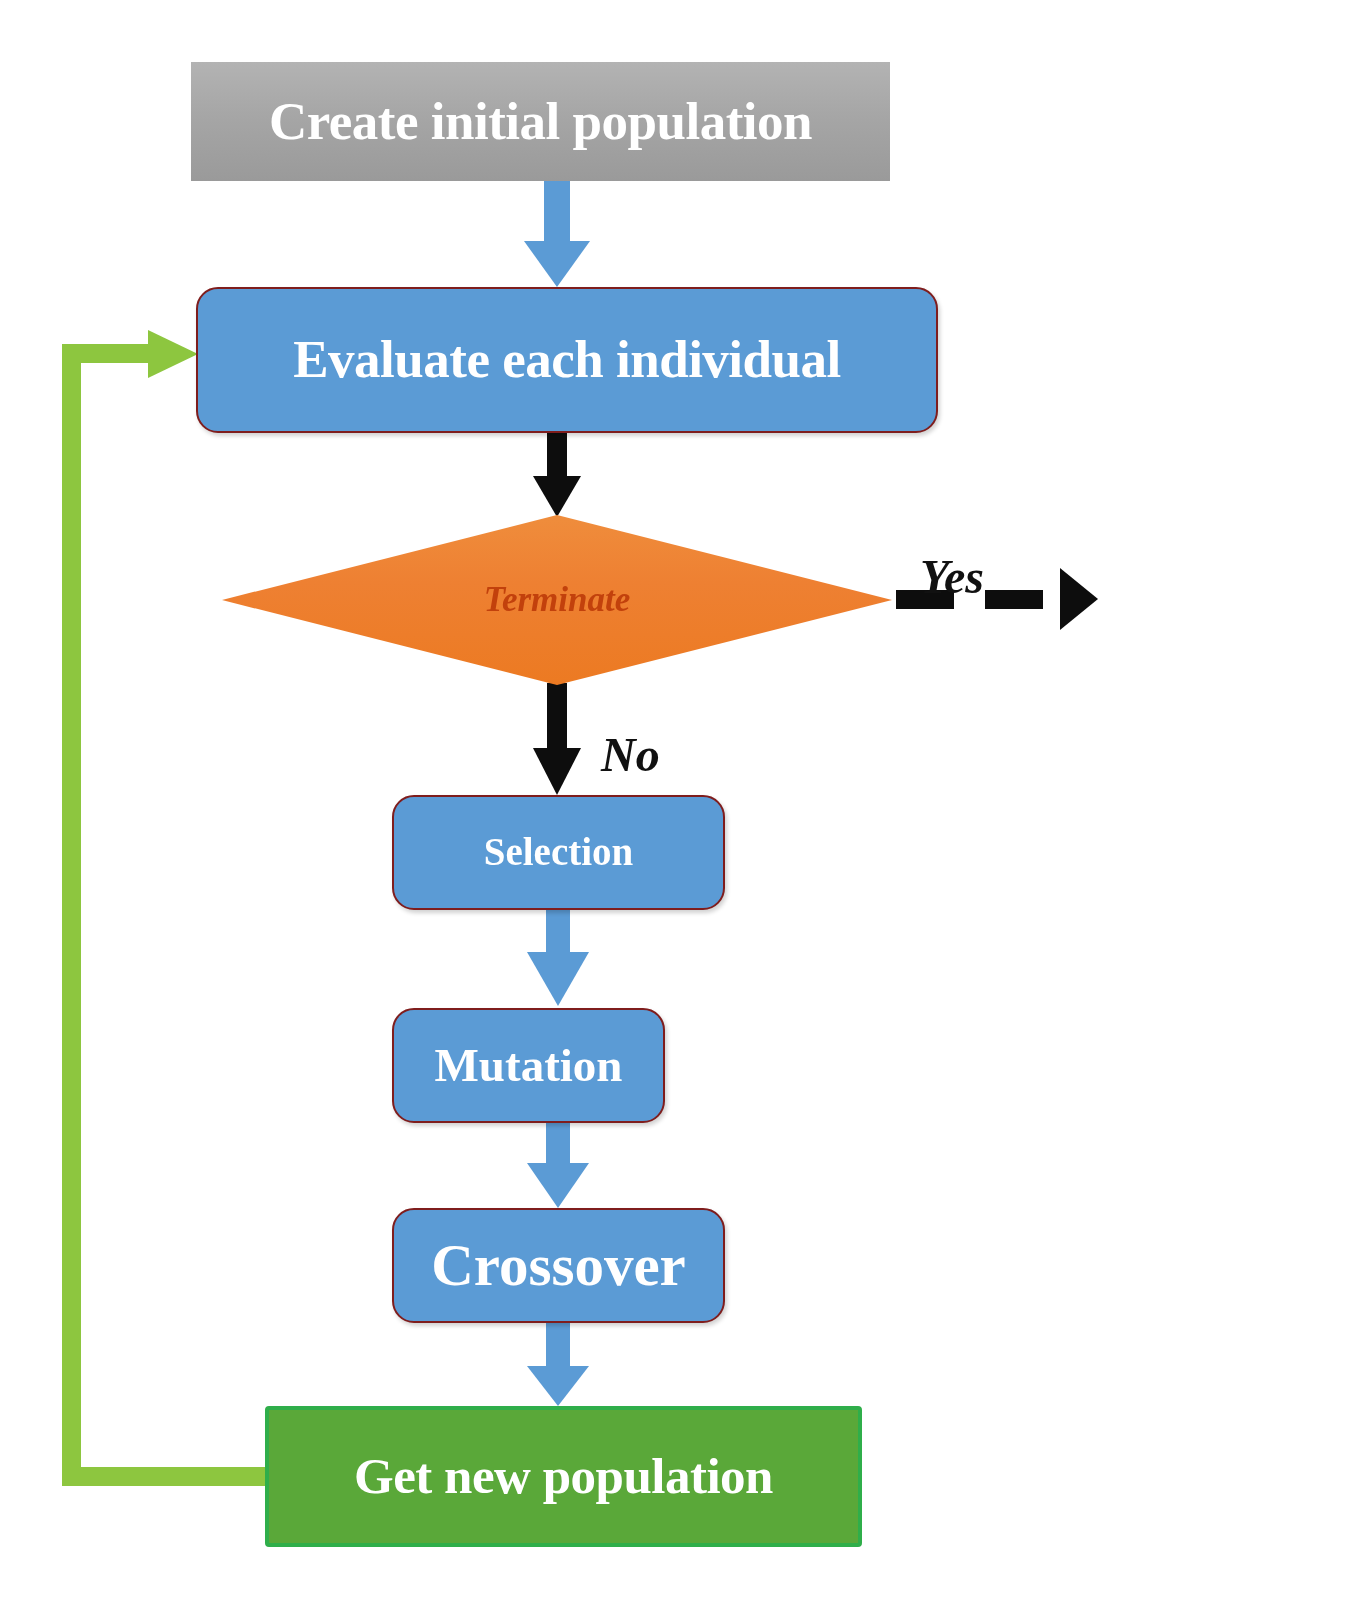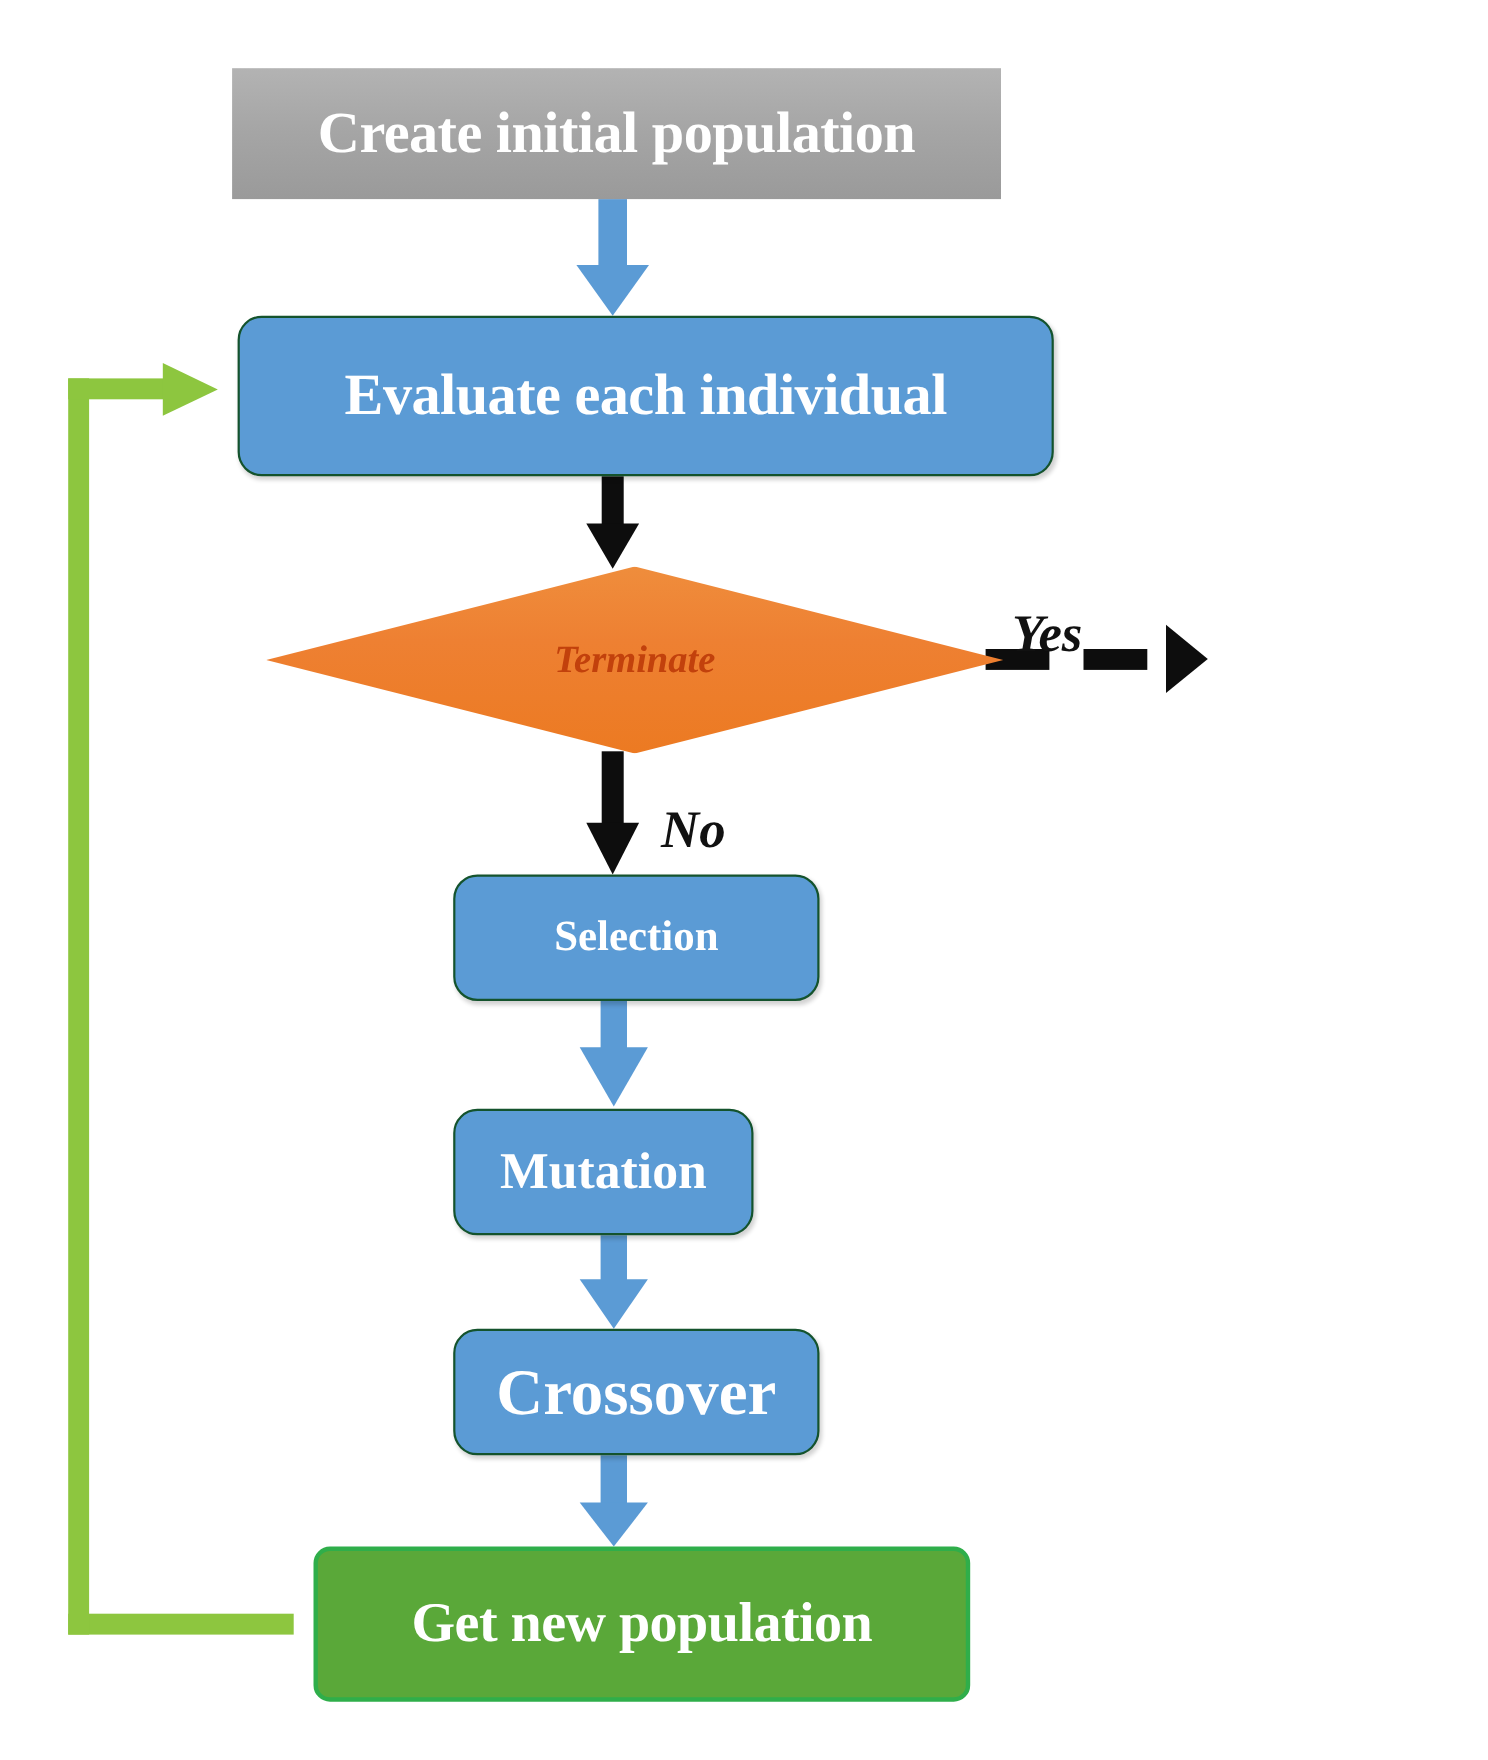--- a/index.html
+++ b/index.html
@@ -24,39 +24,38 @@
   }
   .node {
     position: absolute;
     display: flex;
     align-items: center;
     justify-content: center;
     box-sizing: border-box;
     color: #ffffff;
     text-align: center;
     line-height: 1.05;
-    margin-left: 20px;
   }
 
   
   #node-create {
     left: 191px;
     top: 62px;
     width: 699px;
     height: 119px;
     background: linear-gradient(to bottom, #b3b3b3 0%, #a6a6a6 45%, #9a9a9a 100%);
     font-size: 53px;
     font-weight: bold;
     letter-spacing: -0.5px;
   }
 
   
   .blue-box {
     background: #5b9bd5;
-    border: 2px solid #14532d;
+    border: 2px solid #7f1d1d;
     border-radius: 22px;
     font-weight: bold;
     box-shadow: 2px 3px 4px rgba(0,0,0,0.18);
     justify-content: center;
   }
   #node-evaluate {
     left: 196px;
     top: 287px;
     width: 742px;
     height: 146px;
@@ -86,21 +85,21 @@
   }
 
   
   #node-newpop {
     left: 265px;
     top: 1406px;
     width: 597px;
     height: 141px;
     background: #5aa839;
     border: 4px solid #2fae4a;
-    border-radius: 15px;
+    border-radius: 4px;
     font-size: 51px;
     font-weight: bold;
     letter-spacing: -0.5px;
   }
 
   
   #node-terminate {
     left: 222px;
     top: 515px;
     width: 670px;

